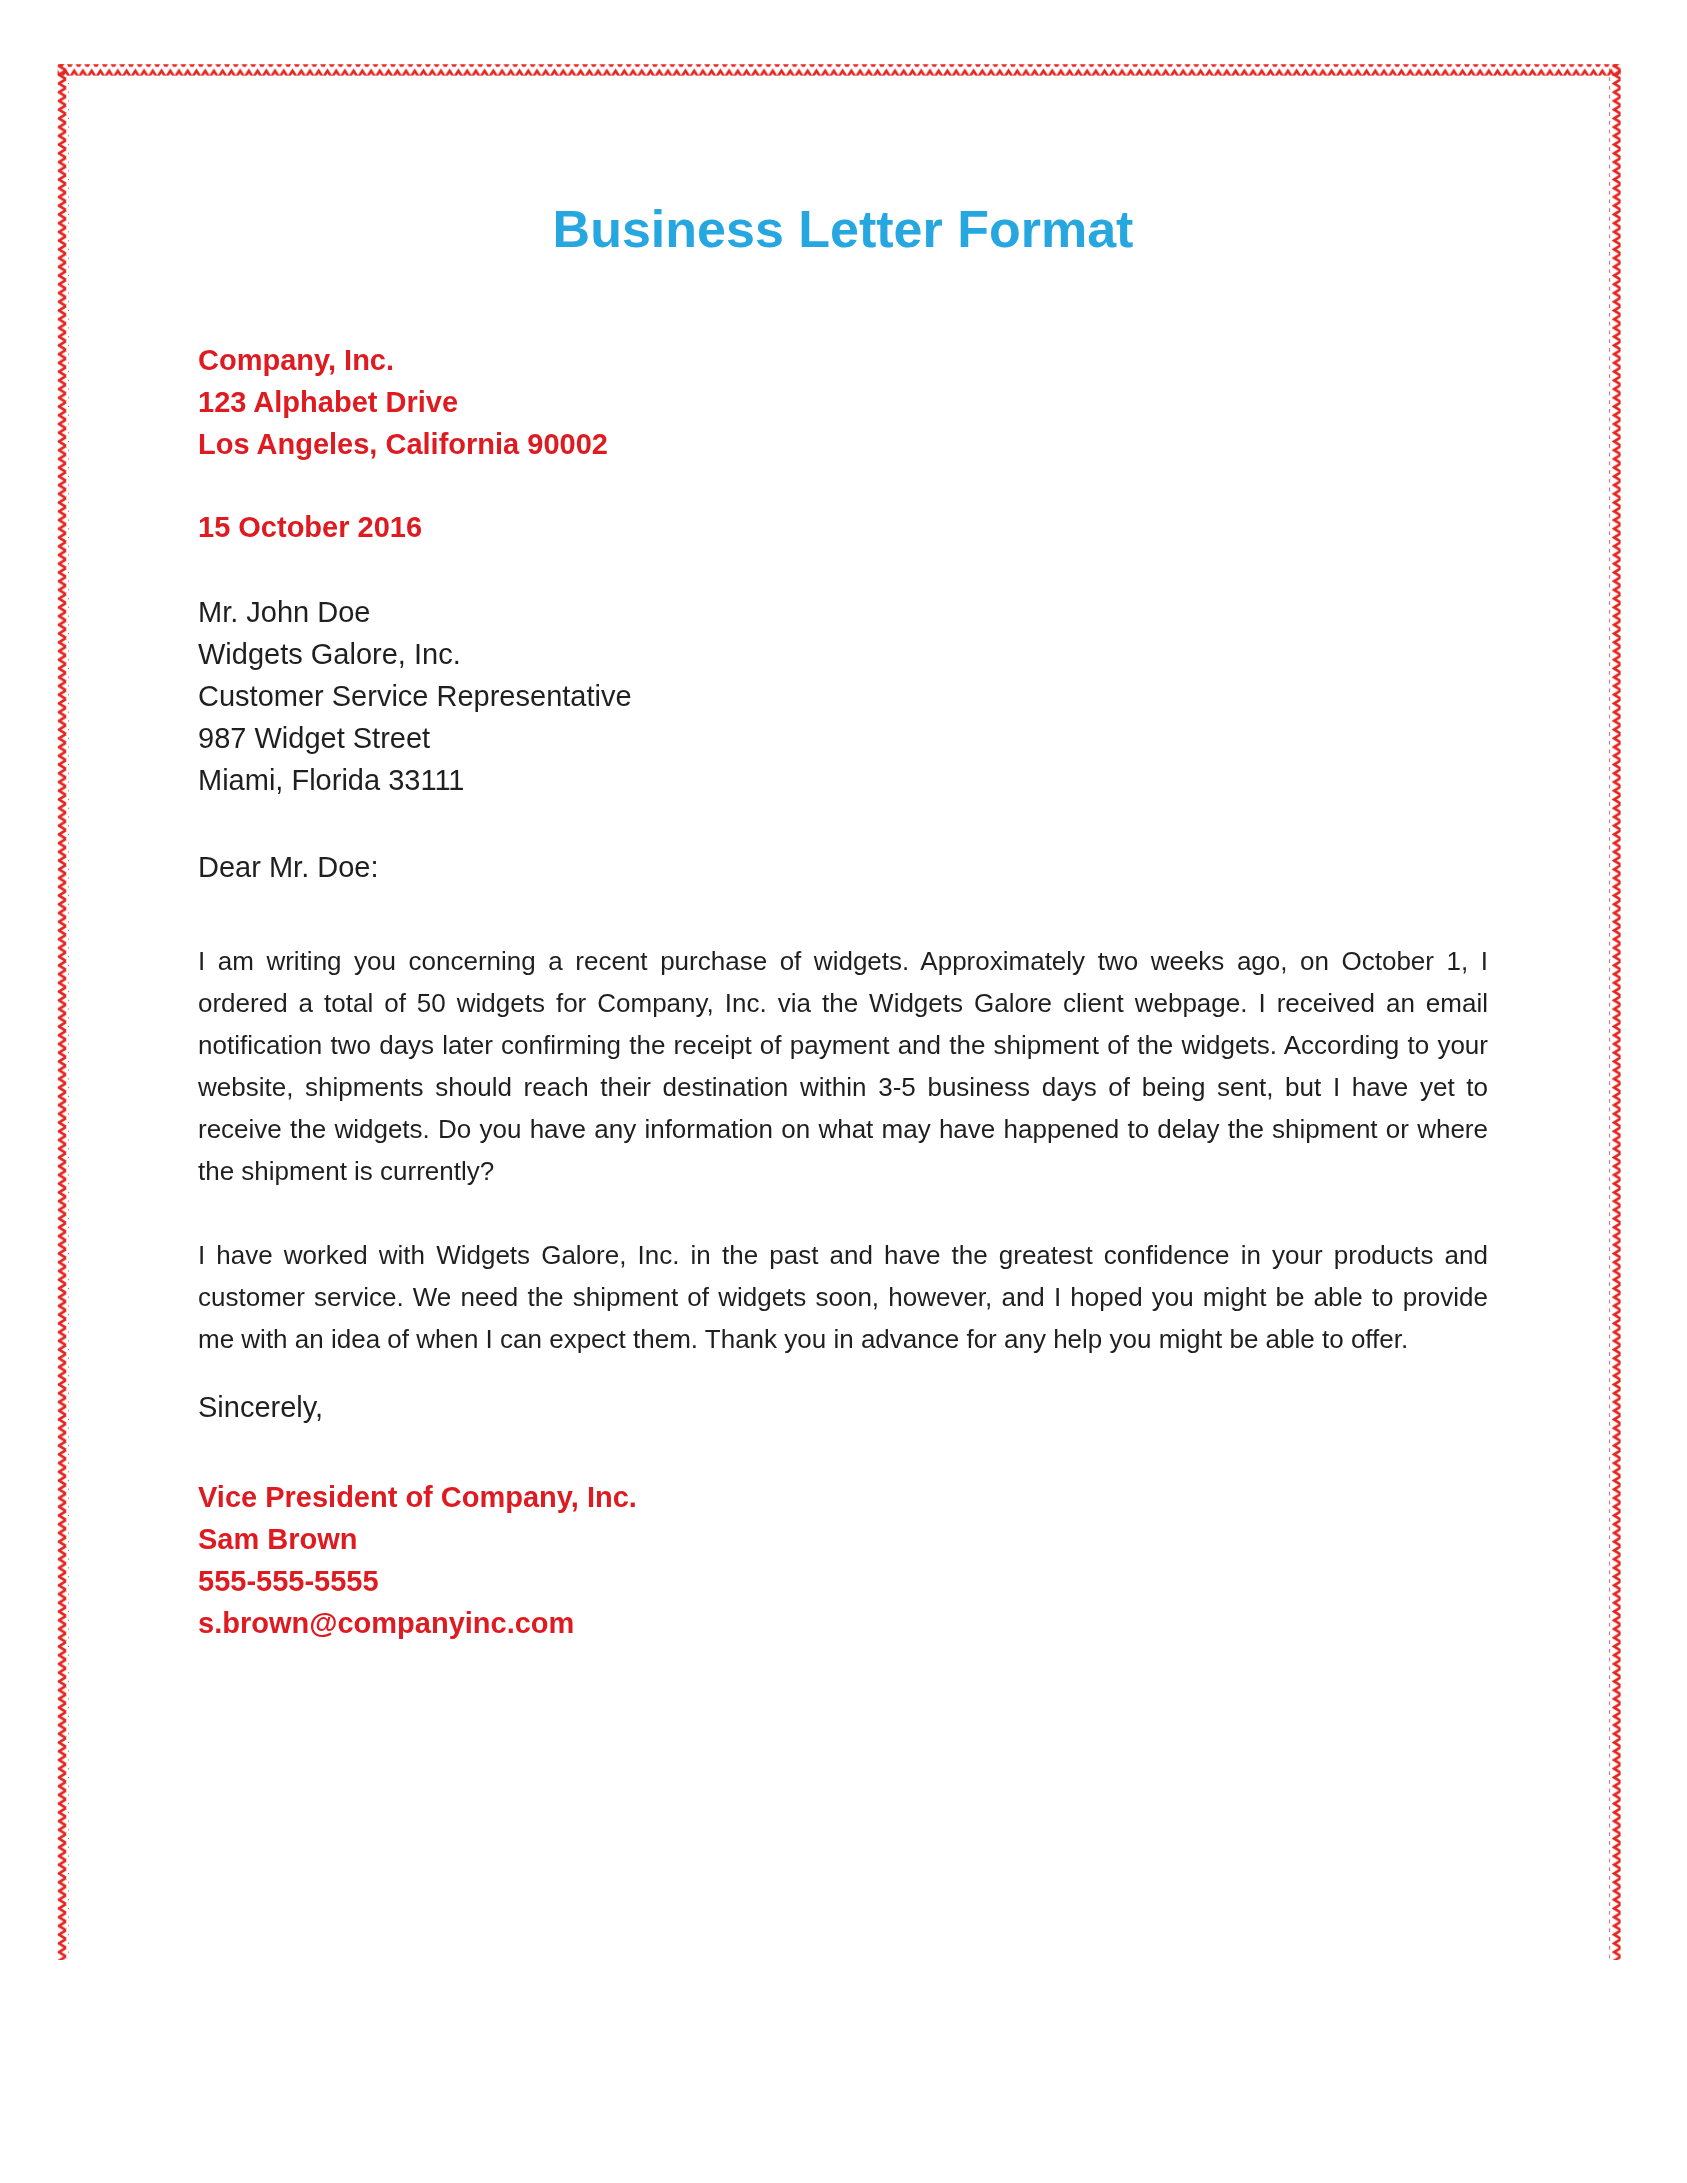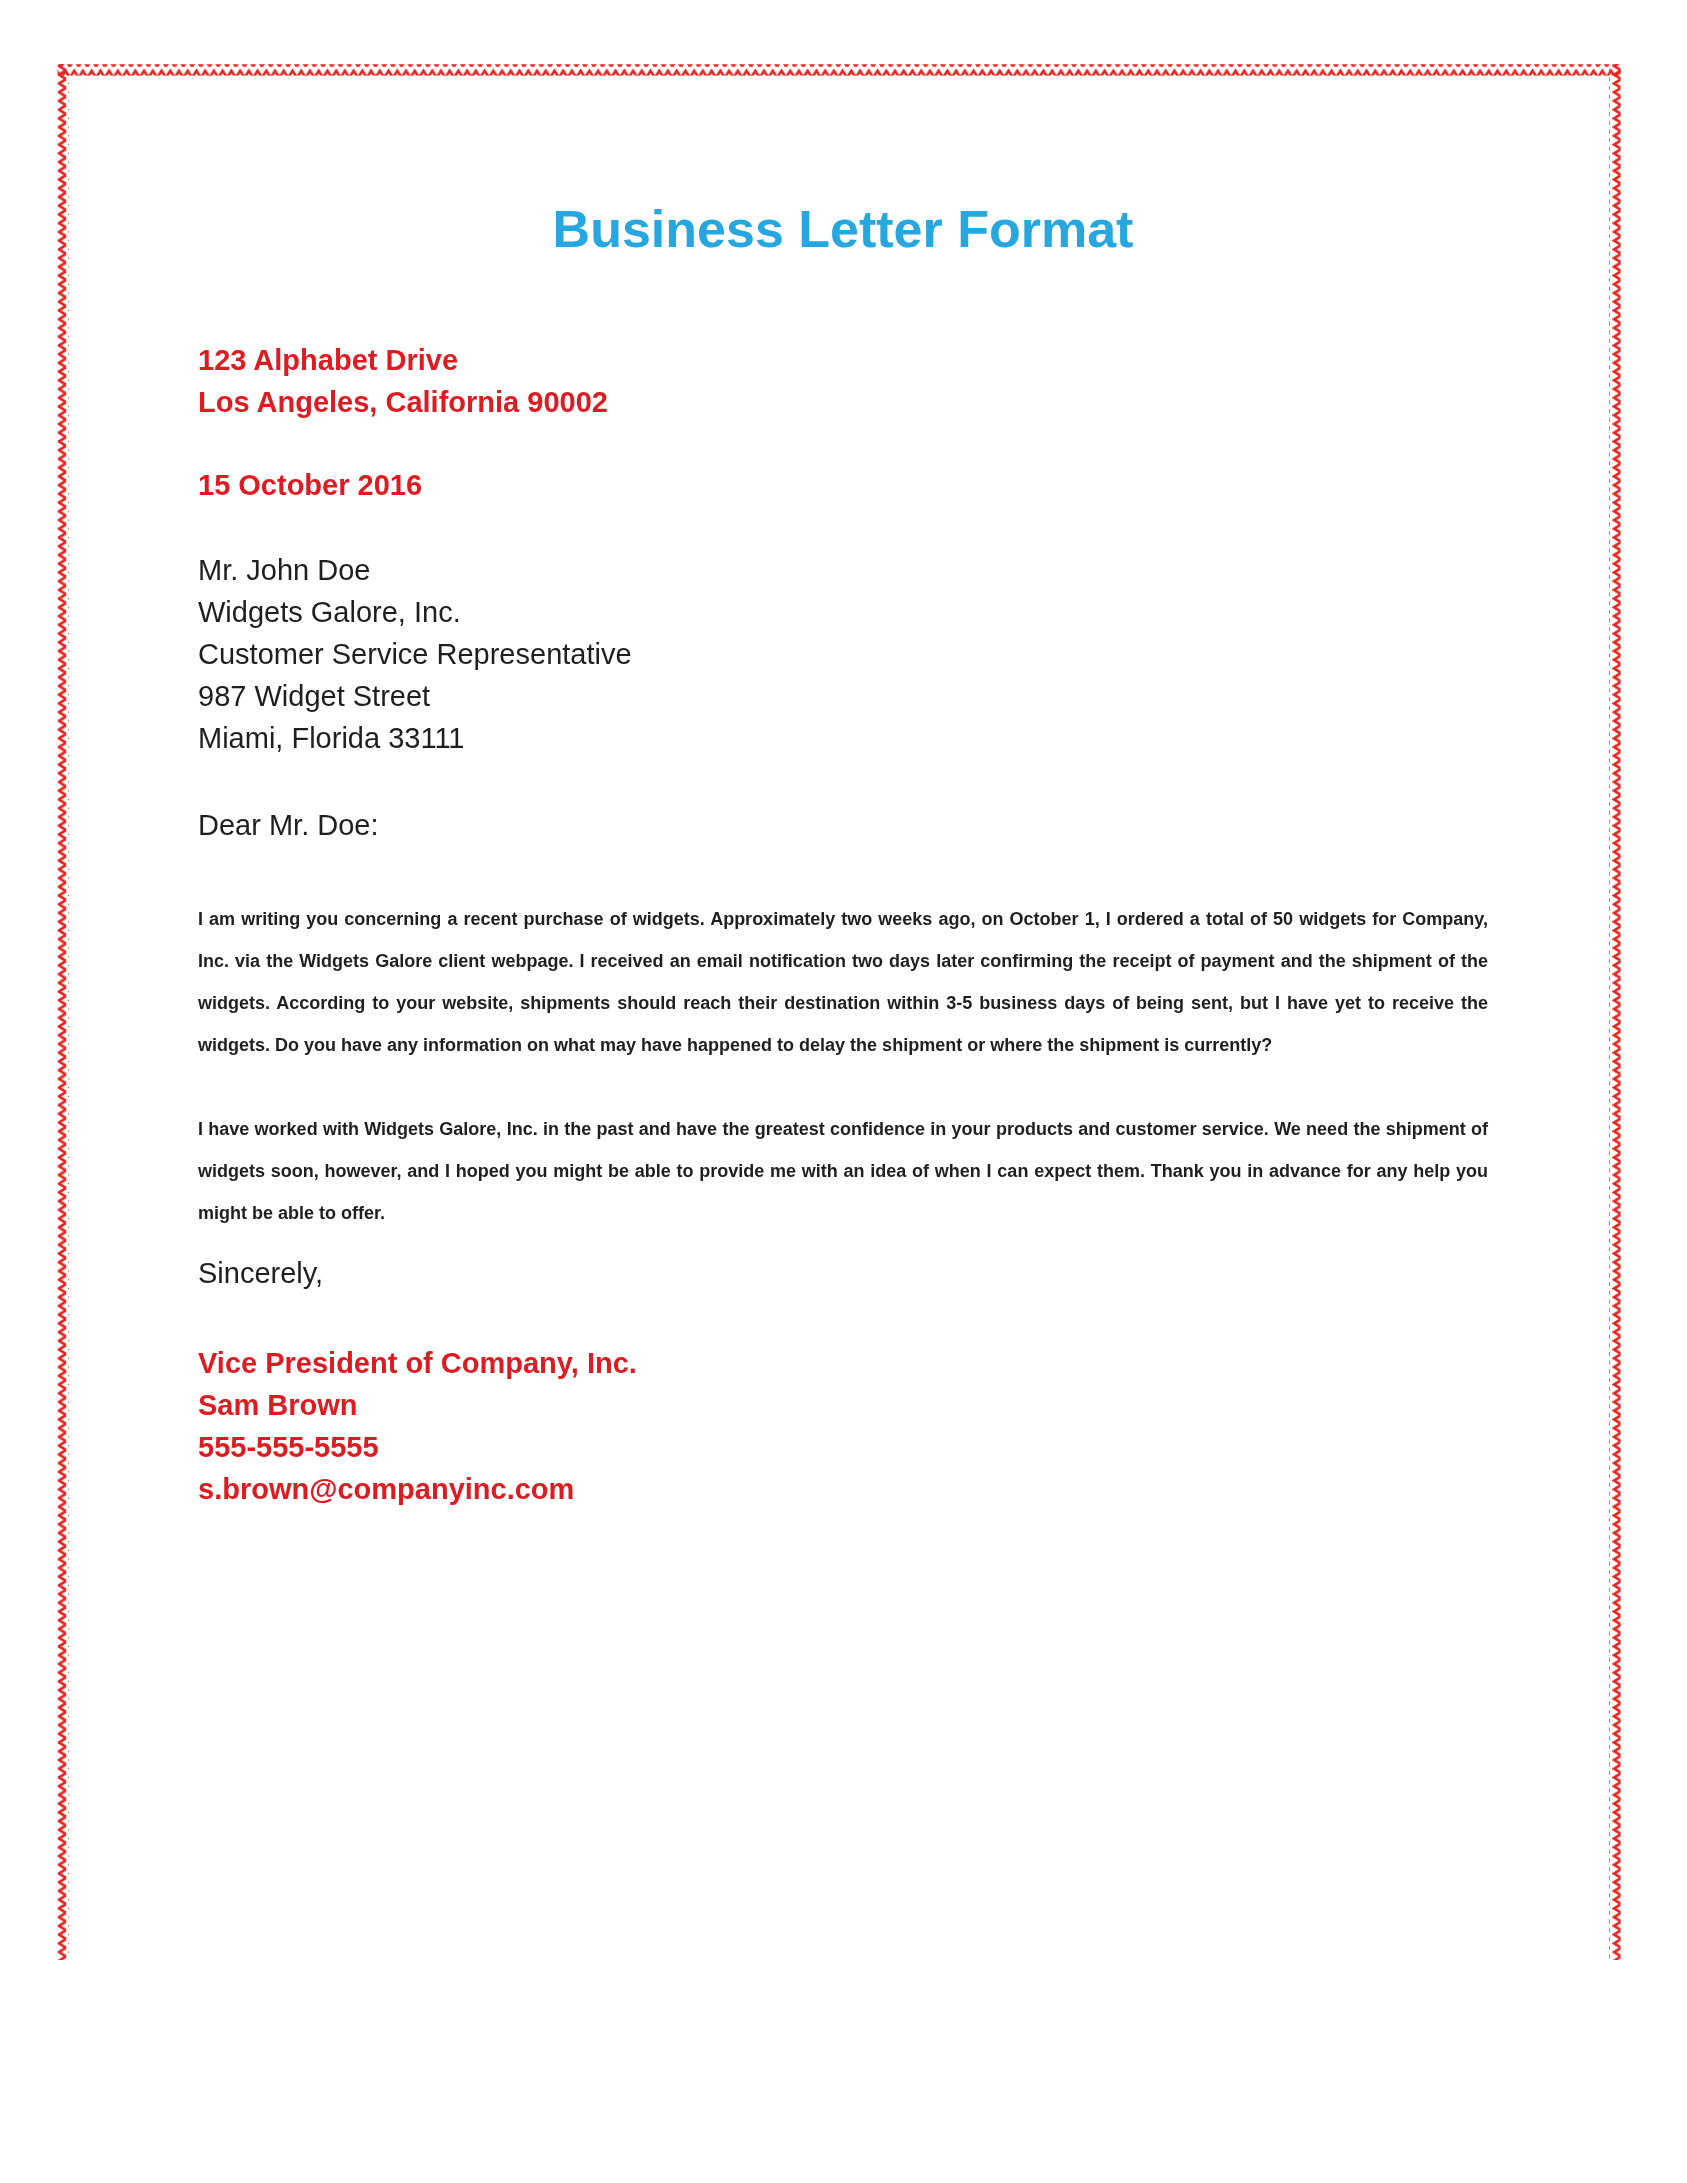--- a/index.html
+++ b/index.html
@@ -22,21 +22,21 @@
     line-height:61px;
     font-weight:bold;
     color:var(--title-blue,#27a7e0);
   }
   .block{font-size:29px;line-height:42px;}
   .red{color:var(--text-red,#df1b22);font-weight:bold;}
   .sender{margin-top:79px;}
   .date{margin-top:41px;}
   .recipient{margin-top:43px;}
   .salutation{margin-top:45px;}
-  .para{font-size:18px;line-height:42px;text-align:justify;font-weight:bold;}
+  .para{font-size:26px;line-height:42px;text-align:justify;}
   .p1{margin-top:52px;}
   .p2{margin-top:42px;}
   .closing{}
   .signature{margin-top:48px;}
 </style>
 </head>
 <body>
 
 <div class="page">
 
@@ -53,20 +53,21 @@
     <rect x="66" y="2412" width="1790" height="13" fill="url(#zzh)"></rect>
     <rect x="66" y="73" width="13" height="2352" fill="url(#zzv)"></rect>
     <rect x="1843" y="73" width="13" height="2352" fill="url(#zzv)"></rect>
   </svg>
 
   <div class="content">
 
     <h1 class="title">Business Letter Format</h1>
 
     <div class="block red sender">
+      <div>Company, Inc.</div>
       <div>123 Alphabet Drive</div>
       <div>Los Angeles, California 90002</div>
     </div>
 
     <div class="block red date">15 October 2016</div>
 
     <div class="block recipient">
       <div>Mr. John Doe</div>
       <div>Widgets Galore, Inc.</div>
       <div>Customer Service Representative</div>

